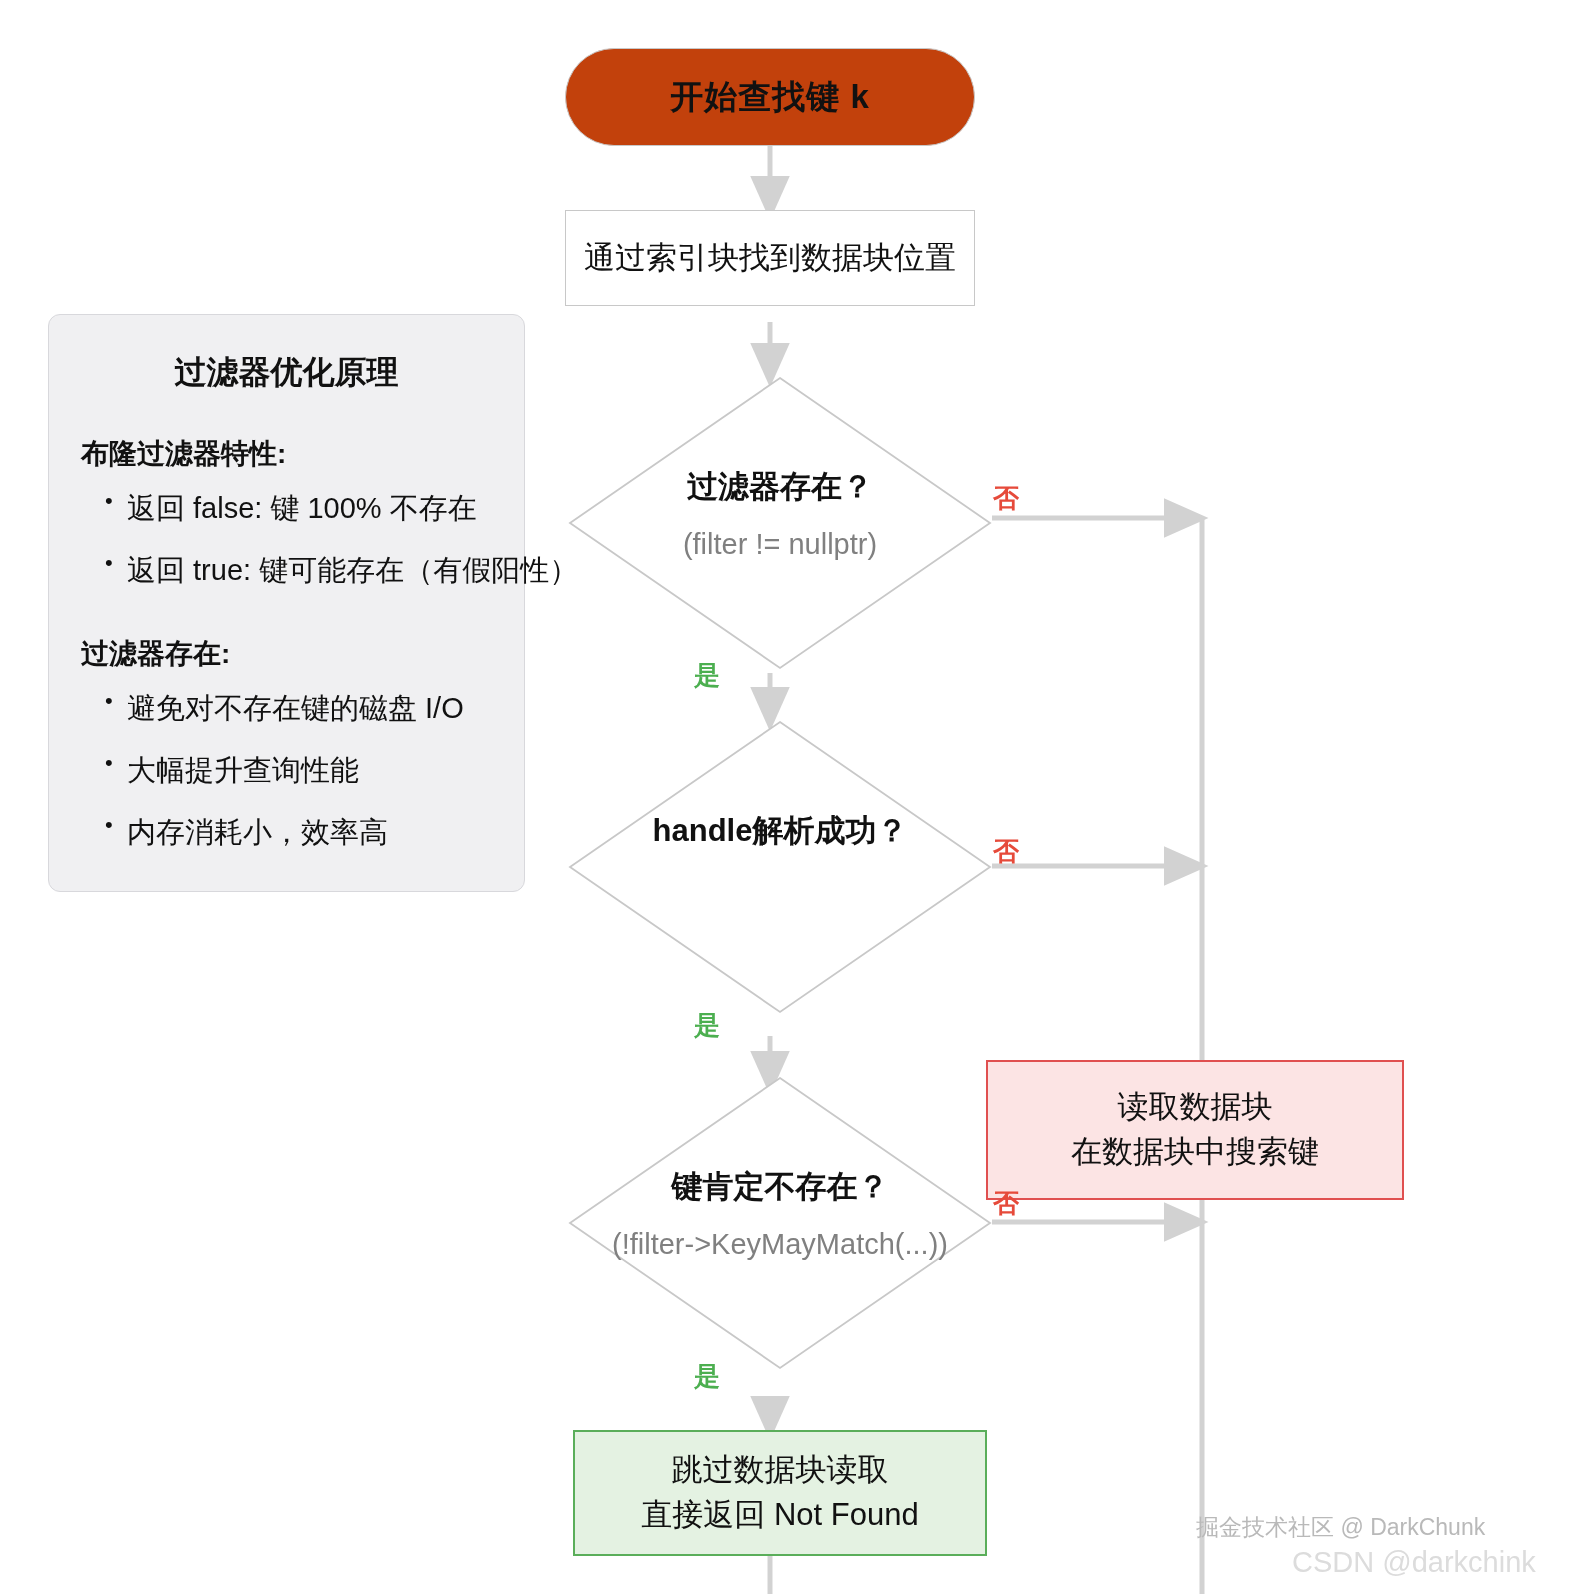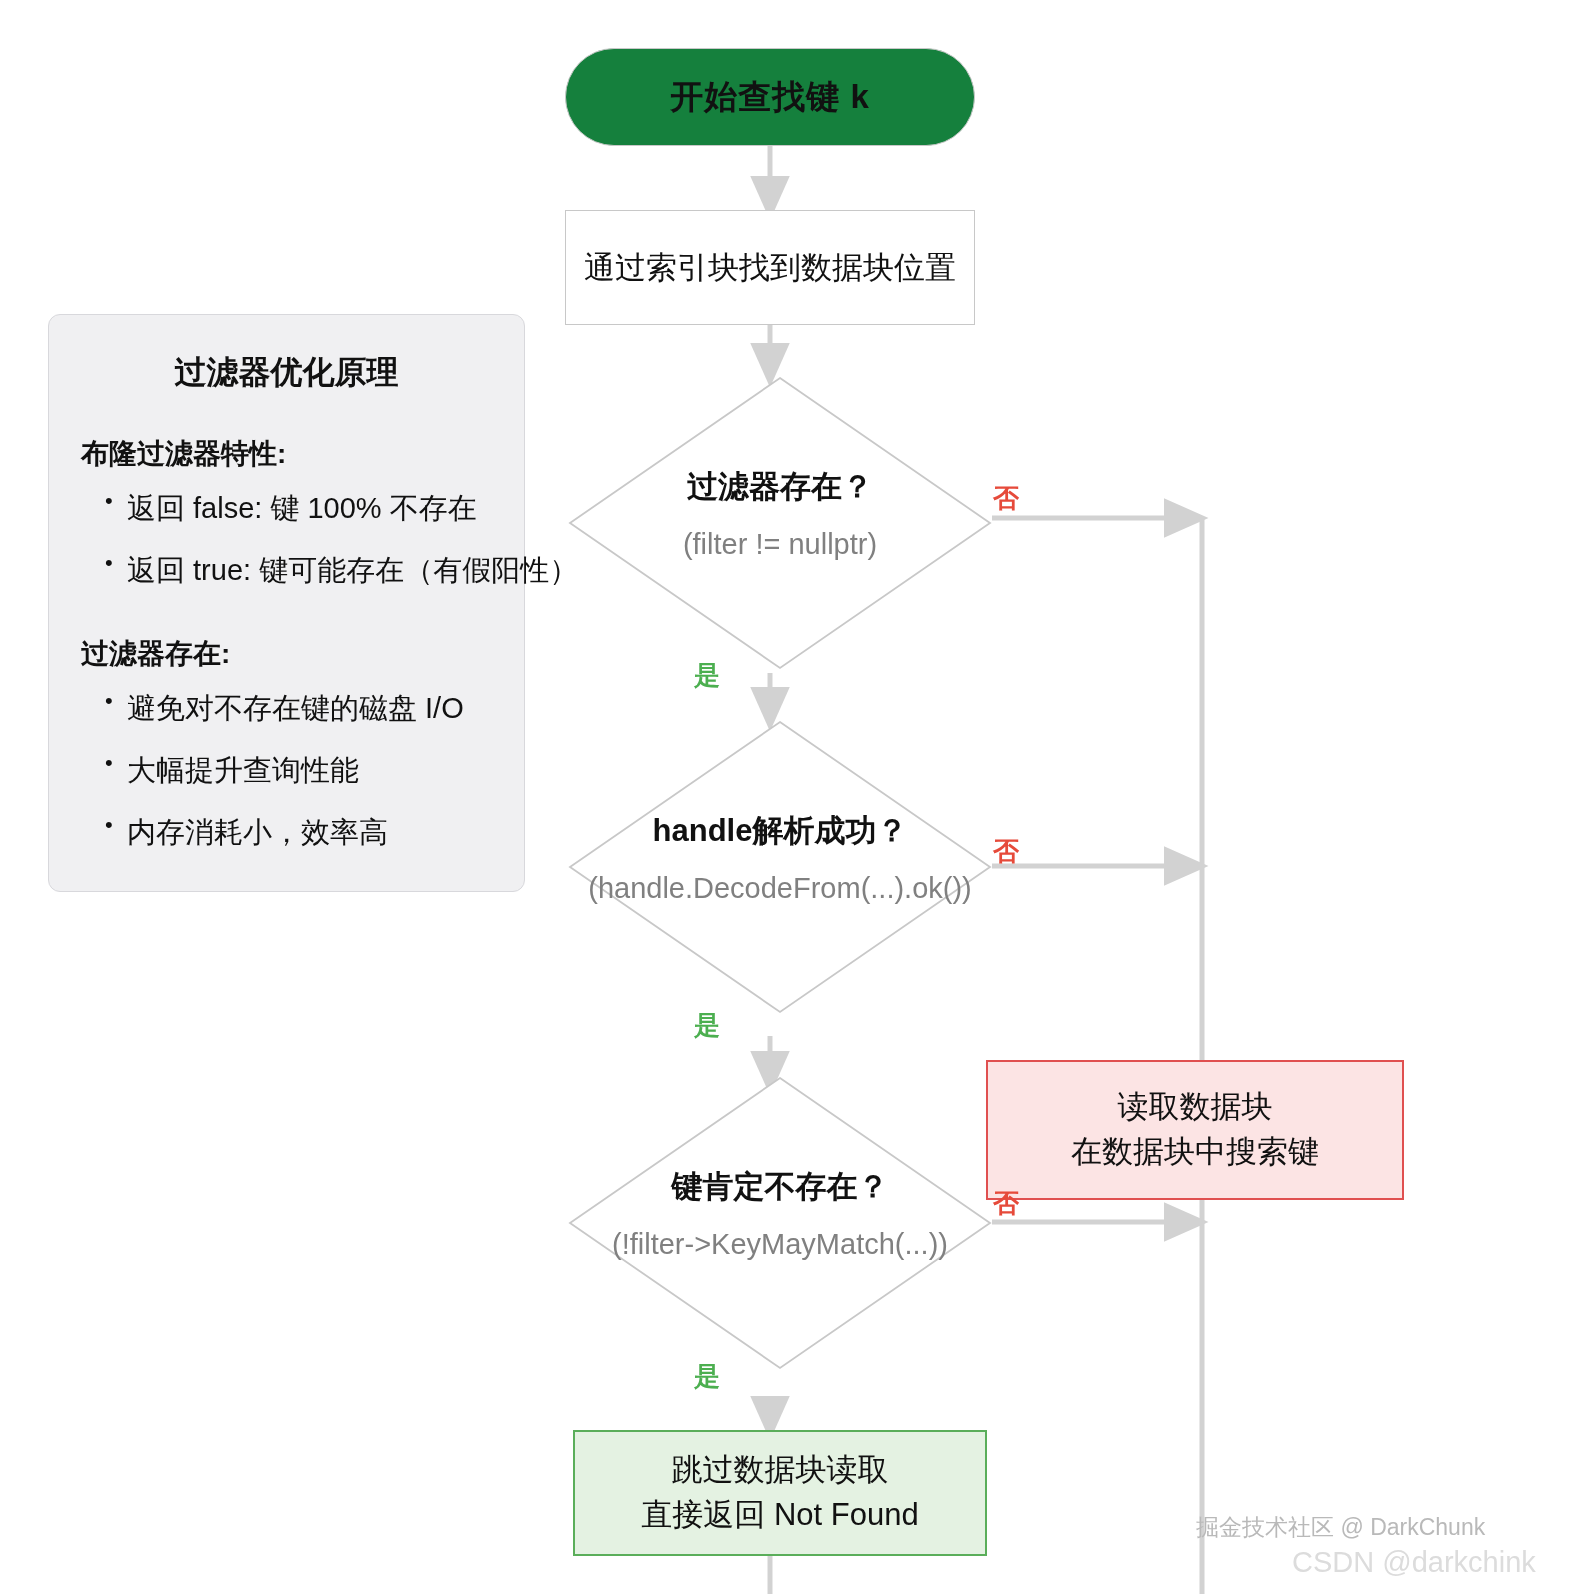--- a/index.html
+++ b/index.html
@@ -31,21 +31,21 @@
     box-sizing: border-box;
     display: flex;
     flex-direction: column;
     align-items: center;
     justify-content: center;
     text-align: center;
     color: #111111;
   }
 
   .start-node {
-    background: #15803d;
+    background: #c2410c;
     border: 1.6px solid #c8c8c8;
     border-radius: 54px;
     font-size: 33px;
     font-weight: bold;
     letter-spacing: 1px;
   }
 
   .process-node {
     background: #ffffff;
     border: 1.6px solid #c8c8c8;
@@ -239,38 +239,37 @@
           <li>内存消耗小，效率高</li>
         </ul>
       </div>
     </div>
   </div>
 
   <div class="node start-node" style="left:565px; top:48px; width:410px; height:98px;">
     <span>开始查找键 k</span>
   </div>
 
-  <div class="node process-node" style="left:565px; top:210px; width:410px; height:115px;">
+  <div class="node process-node" style="left:565px; top:210px; width:410px; height:96px;">
     <span>通过索引块找到数据块位置</span>
   </div>
 
   <div class="diamond" style="left:570px; top:378px; width:420px; height:290px;">
     <svg width="420" height="290" viewBox="0 0 420 290">
       <polygon points="210,0 420,145 210,290 0,145" fill="#ffffff" stroke="#c8c8c8" stroke-width="1.8"></polygon>
     </svg>
     <div class="d-text d-title" style="top:88px;">过滤器存在？</div>
     <div class="d-text d-code" style="top:150px;">(filter != nullptr)</div>
   </div>
 
   <div class="diamond" style="left:570px; top:722px; width:420px; height:290px;">
     <svg width="420" height="290" viewBox="0 0 420 290">
       <polygon points="210,0 420,145 210,290 0,145" fill="#ffffff" stroke="#c8c8c8" stroke-width="1.8"></polygon>
     </svg>
     <div class="d-text d-title" style="top:88px;">handle解析成功？</div>
-    <div class="d-text d-code" style="top:150px;">(handle.DecodeFrom(...).ok())</div>
   </div>
 
   <div class="diamond" style="left:570px; top:1078px; width:420px; height:290px;">
     <svg width="420" height="290" viewBox="0 0 420 290">
       <polygon points="210,0 420,145 210,290 0,145" fill="#ffffff" stroke="#c8c8c8" stroke-width="1.8"></polygon>
     </svg>
     <div class="d-text d-title" style="top:88px;">键肯定不存在？</div>
     <div class="d-text d-code" style="top:150px;">(!filter-&gt;KeyMayMatch(...))</div>
   </div>
 

